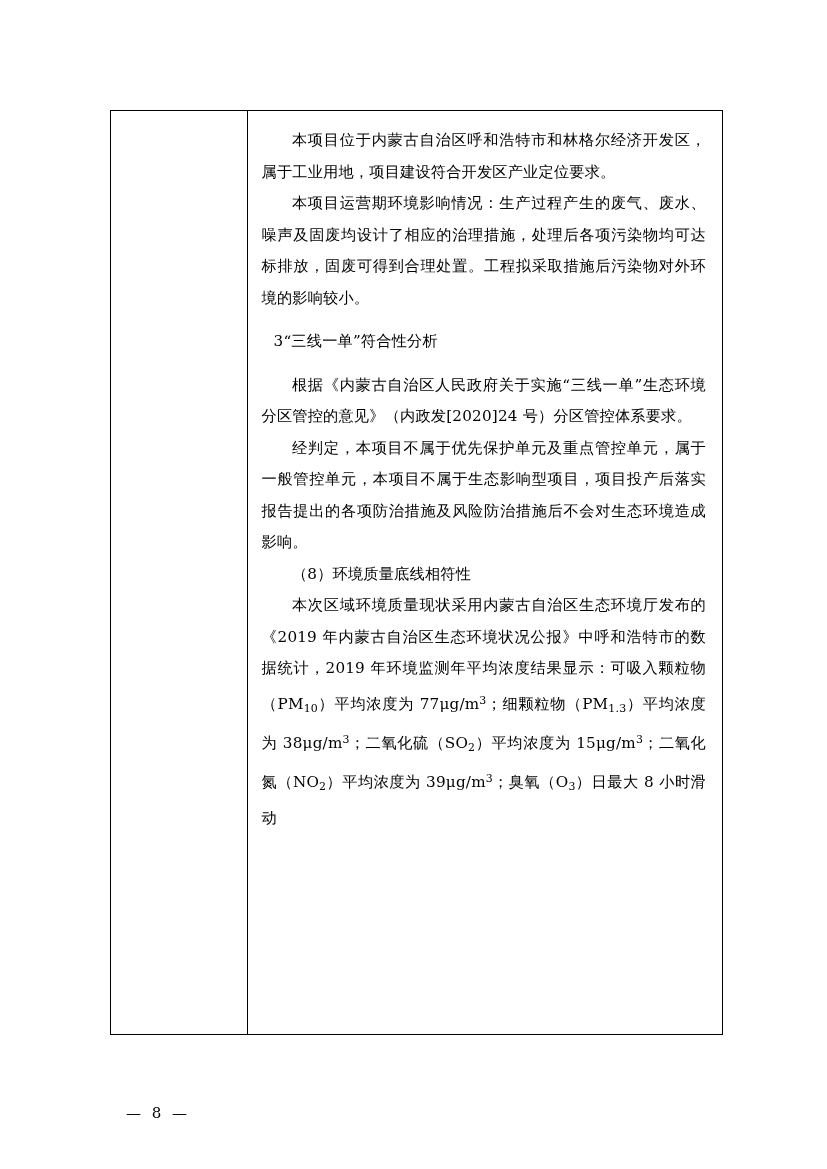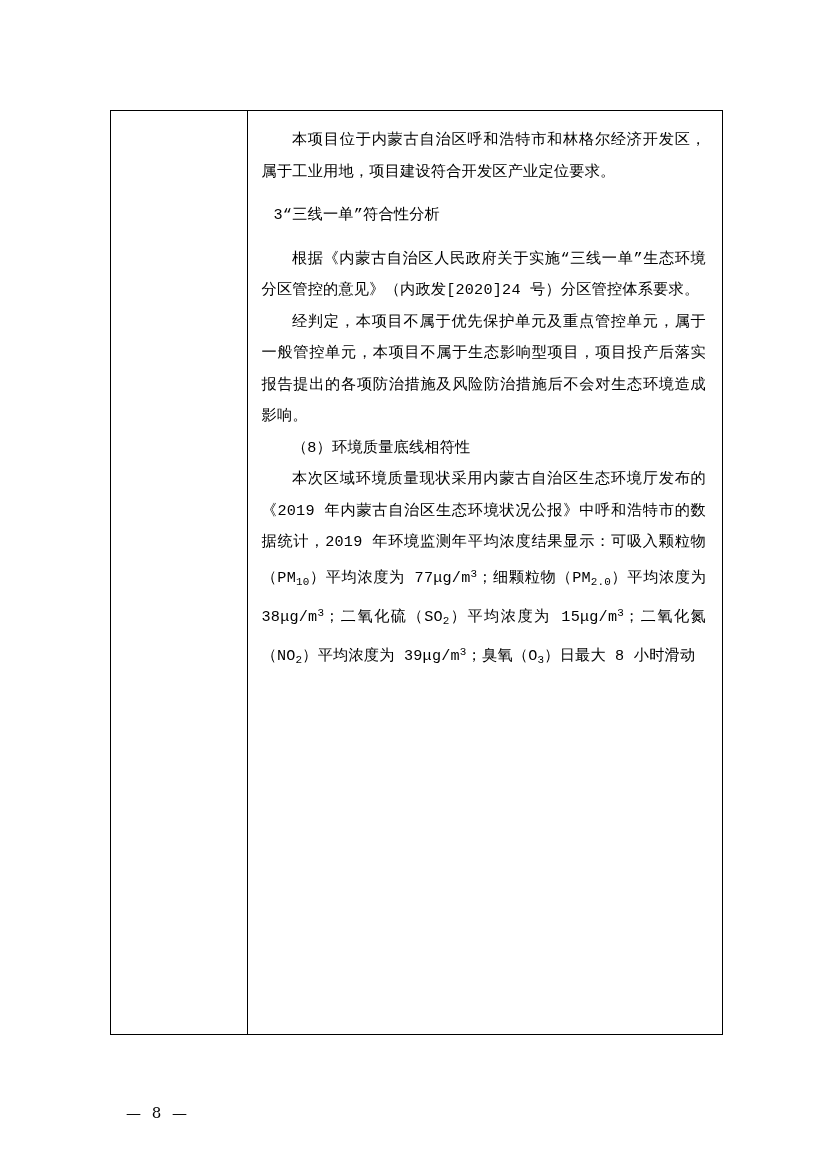--- a/index.html
+++ b/index.html
@@ -36,21 +36,20 @@
     width: 137px;
     border-right: 1px solid #000;
     box-sizing: border-box;
     min-height: 923px;
   }
   .col-right {
     width: 476px;
     box-sizing: border-box;
     padding: 14px 16px 10px 14px;
     min-height: 923px;
-    font-family: Liberation Mono, monospace;
   }
   p.para {
     margin: 0;
     font-size: 15.2px;
     line-height: 31.5px;
     text-align: justify;
     text-justify: inter-ideograph;
     text-indent: 2em;
     letter-spacing: 0.2px;
   }
@@ -88,33 +87,34 @@
 <body>
 
 <div class="page">
 
   <div class="doc-table">
     <div class="col-left"></div>
     <div class="col-right">
 
       <p class="para">本项目位于内蒙古自治区呼和浩特市和林格尔经济开发区，属于工业用地，项目建设符合开发区产业定位要求。</p>
 
+      <p class="para">本项目运营期环境影响情况：生产过程产生的废气、废水、噪声及固废均设计了相应的治理措施，处理后各项污染物均可达标排放，固废可得到合理处置。工程拟采取措施后污染物对外环境的影响较小。</p>
 
 
       <p class="heading">3“三线一单”符合性分析</p>
 
       <p class="para">根据《内蒙古自治区人民政府关于实施“三线一单”生态环境分区管控的意见》（内政发[2020]24 号）分区管控体系要求。</p>
 
       <p class="para">经判定，本项目不属于优先保护单元及重点管控单元，属于一般管控单元，本项目不属于生态影响型项目，项目投产后落实报告提出的各项防治措施及风险防治措施后不会对生态环境造成影响。</p>
 
 
 
       <p class="para">（8）环境质量底线相符性</p>
 
-      <p class="para">本次区域环境质量现状采用内蒙古自治区生态环境厅发布的《2019 年内蒙古自治区生态环境状况公报》中呼和浩特市的数据统计，2019 年环境监测年平均浓度结果显示：可吸入颗粒物（PM<sub>10</sub>）平均浓度为 77μg/m<sup>3</sup>；细颗粒物（PM<sub>2.0</sub>）平均浓度为 38μg/m<sup>3</sup>；二氧化硫（SO<sub>2</sub>）平均浓度为 15μg/m<sup>3</sup>；二氧化氮（NO<sub>2</sub>）平均浓度为 39μg/m<sup>3</sup>；臭氧（O<sub>3</sub>）日最大 8 小时滑动</p>
+      <p class="para">本次区域环境质量现状采用内蒙古自治区生态环境厅发布的《2019 年内蒙古自治区生态环境状况公报》中呼和浩特市的数据统计，2019 年环境监测年平均浓度结果显示：可吸入颗粒物（PM<sub>10</sub>）平均浓度为 77μg/m<sup>3</sup>；细颗粒物（PM<sub>1.3</sub>）平均浓度为 38μg/m<sup>3</sup>；二氧化硫（SO<sub>2</sub>）平均浓度为 15μg/m<sup>3</sup>；二氧化氮（NO<sub>2</sub>）平均浓度为 39μg/m<sup>3</sup>；臭氧（O<sub>3</sub>）日最大 8 小时滑动</p>
 
     </div>
   </div>
 
   <div class="footer">
     <span class="footer-inner">— 8 —</span>
   </div>
 
 </div>
 

